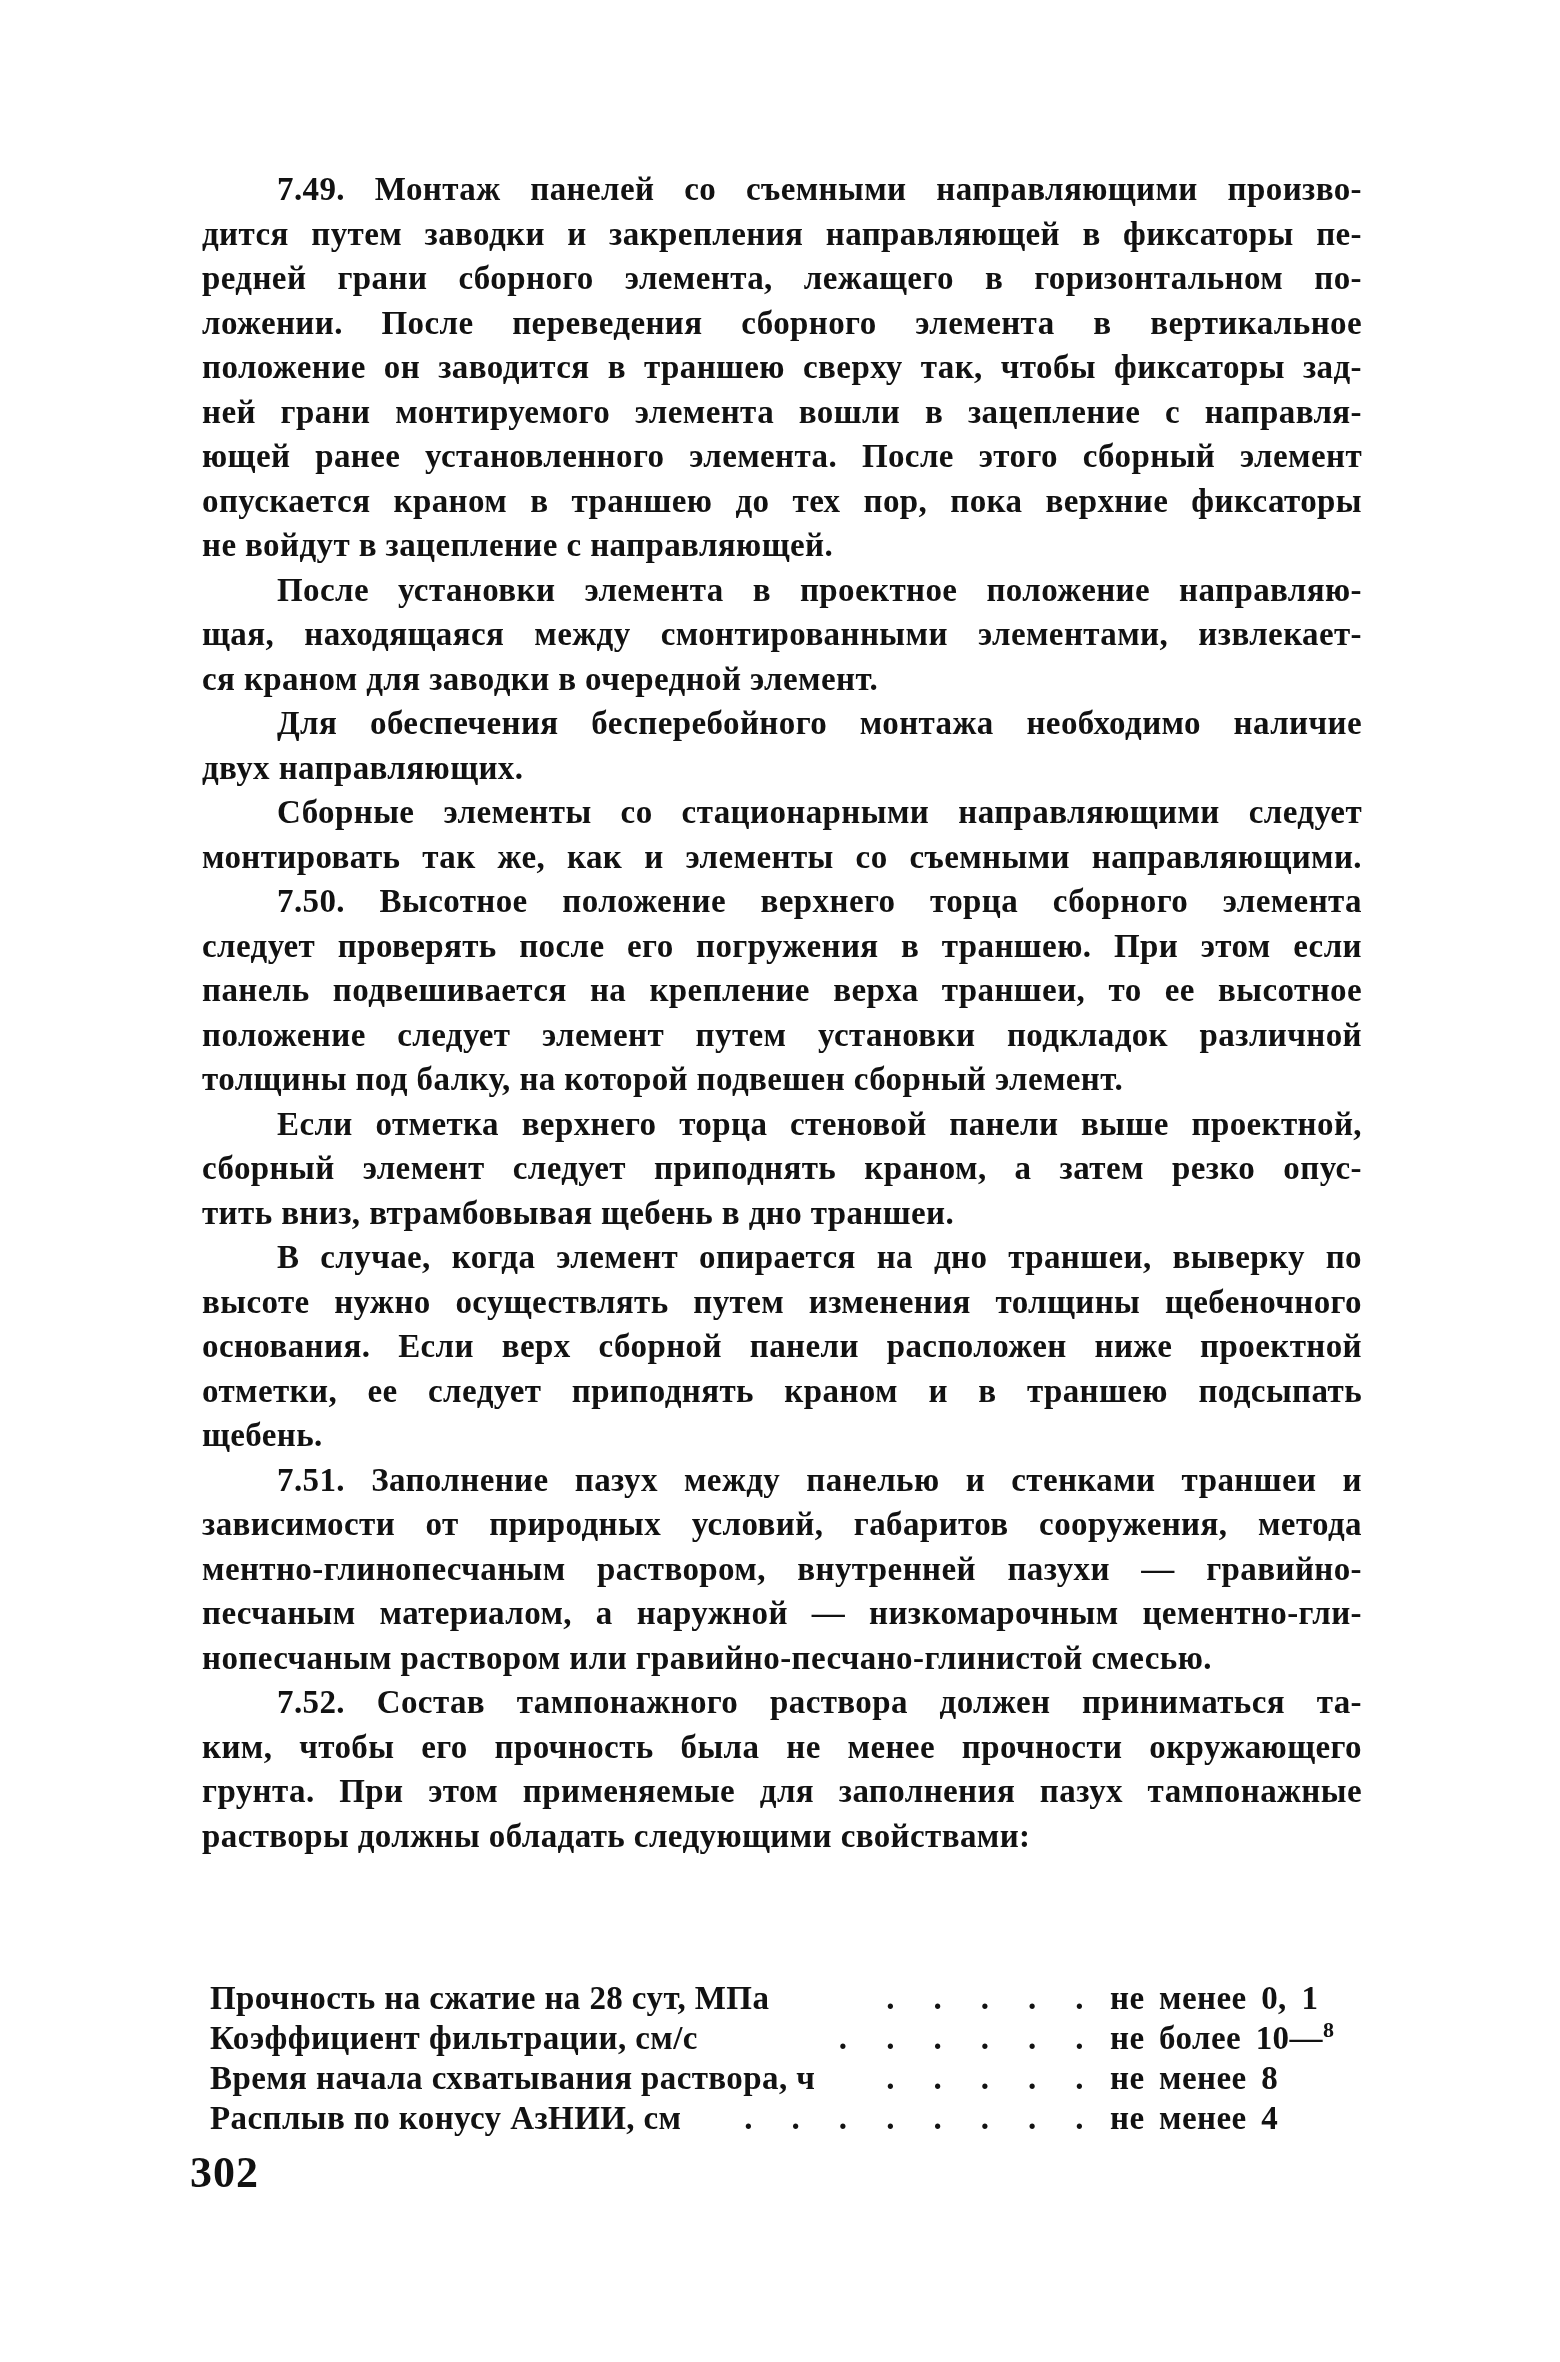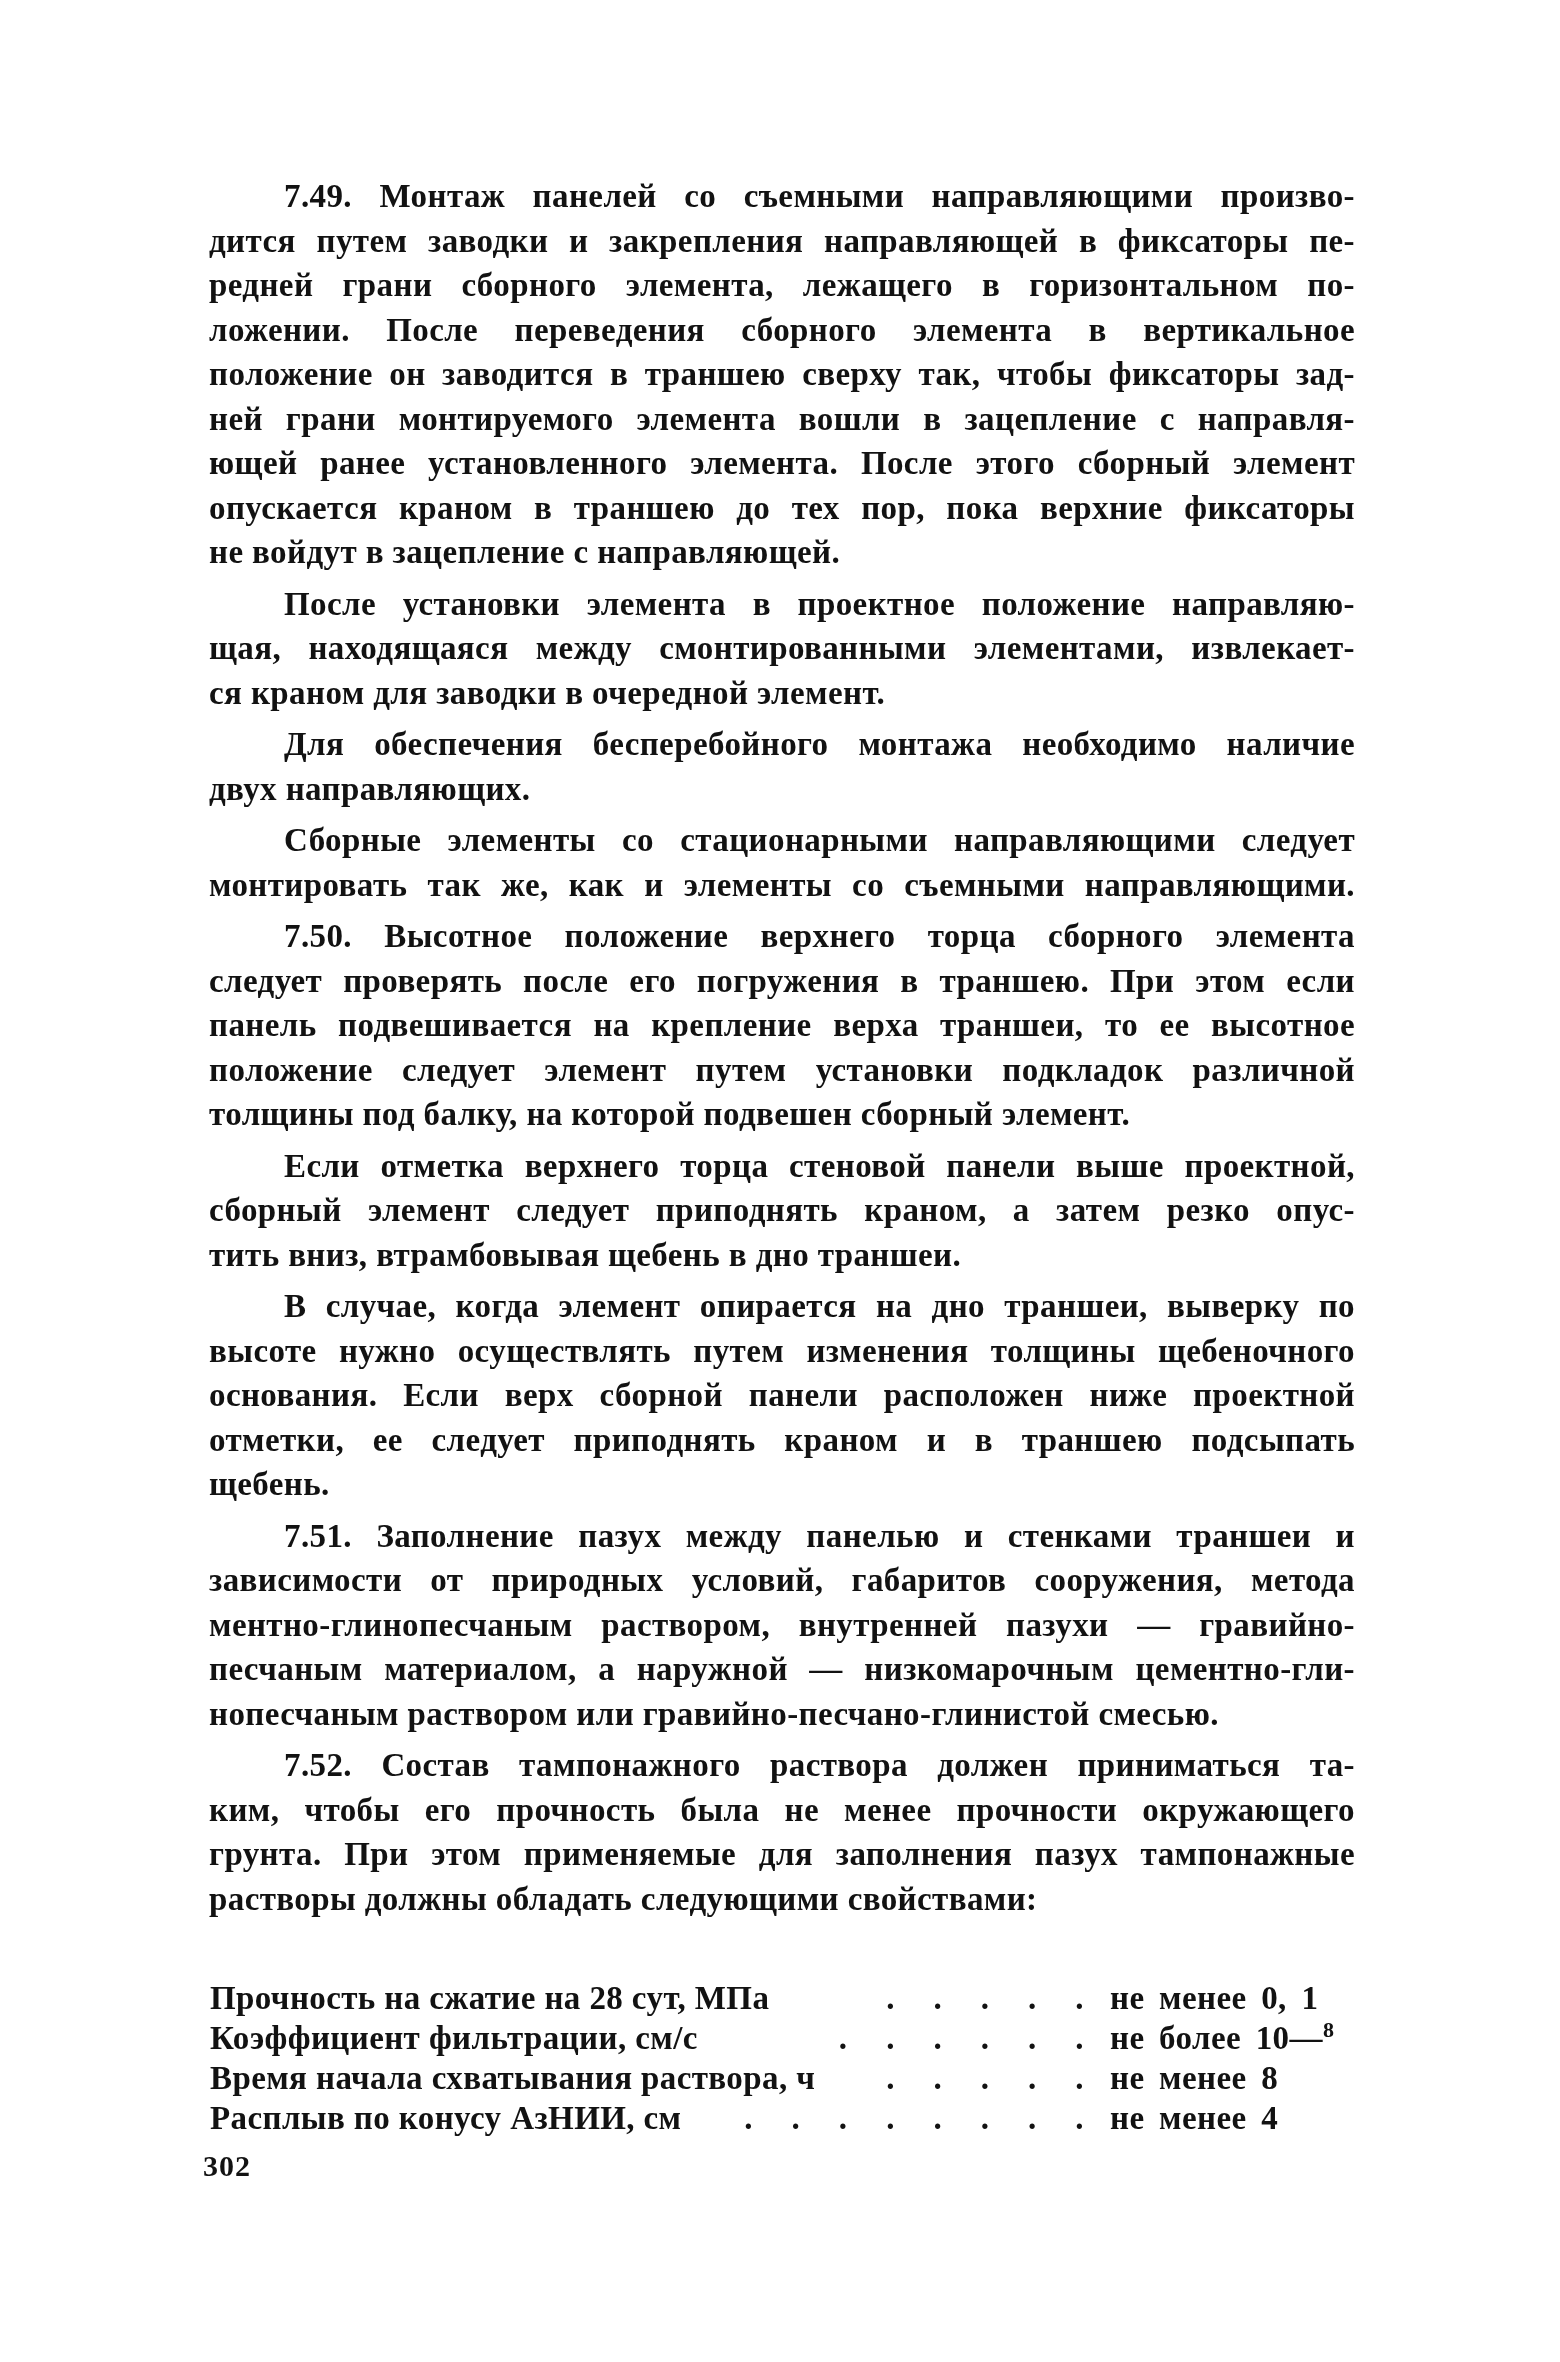--- a/index.html
+++ b/index.html
@@ -8,21 +8,21 @@
     background:#ffffff;
     position:relative;
     font-family:"Liberation Serif", serif;
     color:#121212;
     overflow:hidden;
   }
   .page { position:absolute; inset:0; background:#ffffff; }
   .content {
     position:absolute; left:202px; top:167px; width:1160px;
   }
-  .para { margin:7px; }
+  .para { margin:0; }
   .line {
     font-size:33px;
     font-weight:700;
     line-height:44.5px;
     letter-spacing:0.4px;
     text-align:justify;
     text-align-last:justify;
     white-space:nowrap; 
     overflow:visible;
   }
@@ -36,22 +36,22 @@
   .prop-row {
     display:flex; align-items:baseline;
     font-size:33px; font-weight:700; line-height:40px;
     letter-spacing:0.4px;
   }
   .plabel { flex:0 0 auto; }
   .pdots  { flex:1 1 auto; text-align:right; padding-right:26px; word-spacing:30px; overflow:hidden; }
   .pvalue { flex:0 0 260px; word-spacing:6px; }
   .pvalue sup { font-size:22px; line-height:0; vertical-align:super; }
   .pagenum {
-    position:absolute; left:203px; top:2151px;
-    font-size:30px; font-weight:700; line-height:1;
+    position:absolute; left:190px; top:2151px;
+    font-size:44px; font-weight:700; line-height:1;
     letter-spacing:1px;
     font-family:Liberation Serif, serif;
   }
 </style>
 </head>
 <body>
 
 <div class="page">
   <div class="content" id="paragraphs">
       <div class="para">

